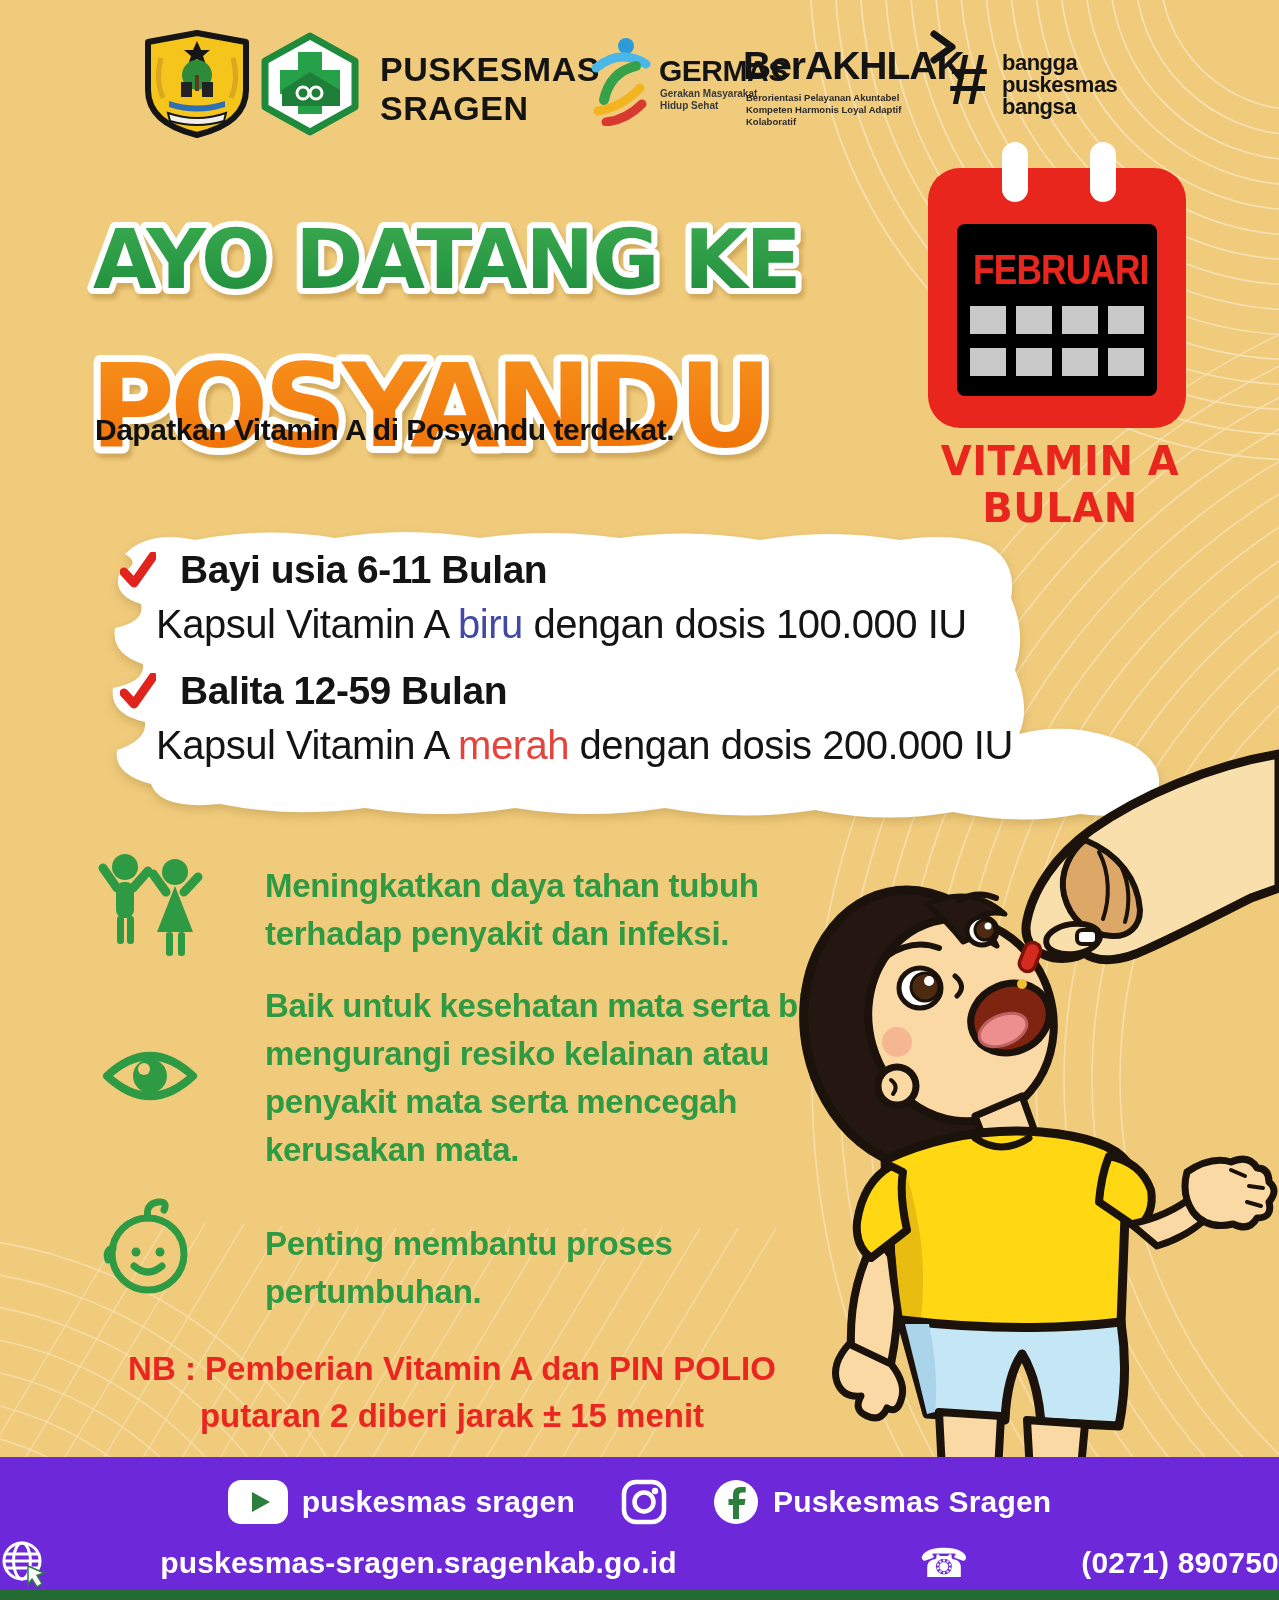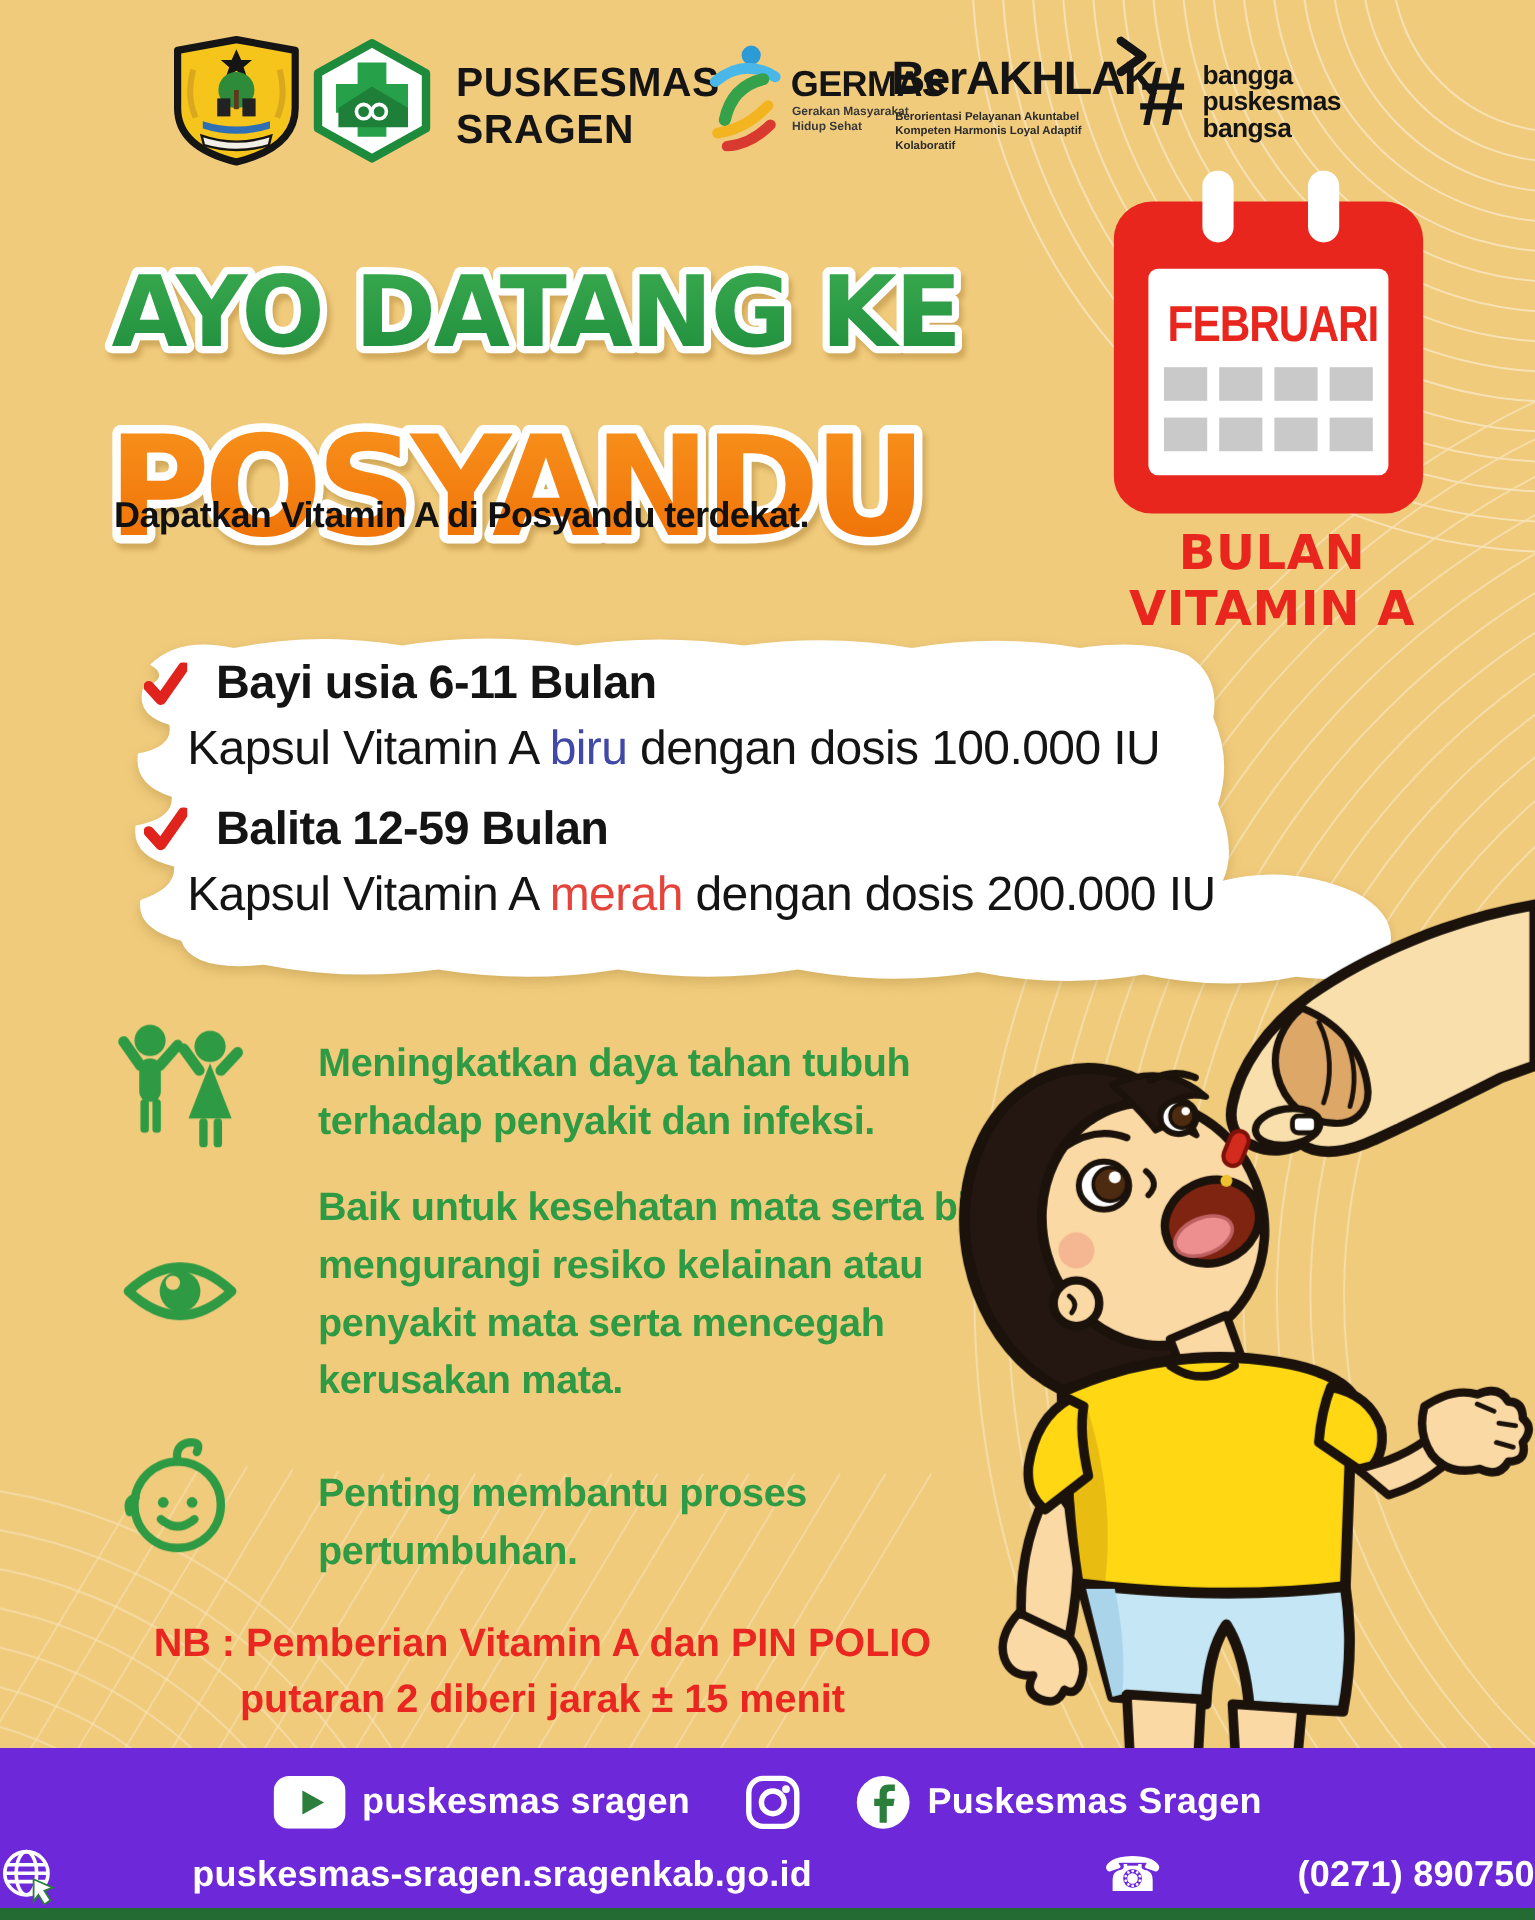--- a/index.html
+++ b/index.html
@@ -18,21 +18,21 @@
   .berakhlak-name{left:743px;top:44px;font-size:39px;font-weight:bold;color:#141414;letter-spacing:-1px;z-index:2;}
   .berakhlak-tag{left:746px;top:92px;width:196px;font-size:9.5px;font-weight:bold;color:#2a2a2a;line-height:12px;z-index:2;}
   .hash-symbol{left:948px;top:40px;font-size:70px;font-weight:bold;font-style:italic;color:#141414;z-index:2;}
   .hash-lines{left:1002px;top:52px;font-size:22px;font-weight:bold;color:#141414;line-height:22px;letter-spacing:-.5px;z-index:2;}
   
   .title-svg{left:85px;top:198px;z-index:2;filter:drop-shadow(3px 5px 2px rgba(150,105,30,.35));}
   .subtitle{left:95px;top:412px;width:740px;font-size:30px;font-weight:bold;color:#111;line-height:1.22;z-index:2;letter-spacing:-.5px;}
   
   .cal-card{left:928px;top:168px;width:258px;height:260px;background:#E8261D;border-radius:32px;z-index:2;}
   .cal-tab{top:142px;width:26px;height:60px;background:#fff;border-radius:13px;z-index:3;}
-  .cal-inner{left:957px;top:224px;width:200px;height:172px;background:#ffffff;border-radius:8px;z-index:3;text-align:left;}
+  .cal-inner{left:957px;top:224px;width:200px;height:172px;background:#000000;border-radius:8px;z-index:3;text-align:left;}
   .cal-month{margin-top:22px;font-size:42px;font-weight:bold;color:#E8261D;transform:scaleX(.84);white-space:nowrap;letter-spacing:-1px;}
   .cal-grid{display:grid;grid-template-columns:repeat(4,36px);gap:14px 10px;justify-content:center;margin-top:12px;}
   .cal-grid div{width:36px;height:28px;background:#C9C9C9;}
   .cal-caption{left:905px;top:438px;width:310px;text-align:center;font-size:40px;font-weight:bold;color:#E8261D;line-height:47px;letter-spacing:.5px;z-index:2;font-family:"DejaVu Sans",sans-serif;}
   
   .torn-svg{left:85px;top:512px;z-index:2;filter:drop-shadow(0 4px 5px rgba(120,90,20,.25));}
   .box-content{left:120px;top:548px;z-index:3;color:#141414;}
   .check-row{display:flex;align-items:center;gap:24px;}
   .check-title{font-size:39px;font-weight:bold;letter-spacing:-.5px;white-space:nowrap;}
   .check-detail{margin:10px 0 22px 36px;font-size:40px;white-space:nowrap;letter-spacing:-.5px;}
@@ -206,22 +206,22 @@
         <div></div>
         <div></div>
         <div></div>
         <div></div>
         <div></div>
         <div></div>
         <div></div>
     </div>
   </div>
   <div class="abs cal-caption">
+    <div>VITAMIN A</div>
     <div>BULAN</div>
-    <div>VITAMIN A</div>
   </div>
 
   <svg class="abs torn-svg" width="1095" height="325" viewBox="0 0 1095 325">
     <path fill="#FFFFFF" d="M40,42 Q64,18 110,28 Q180,14 250,26 Q320,14 395,26 Q465,16 535,26 Q605,16 675,28
       Q745,16 815,28 Q870,20 905,34 Q932,52 926,86 Q942,122 930,158 Q946,196 934,222
       Q990,208 1045,232 Q1082,252 1072,282 Q1056,310 995,302 Q935,314 868,300 Q800,312 730,298
       Q655,310 580,296 Q505,308 430,296 Q355,308 280,296 Q205,306 135,292 Q75,298 66,272
       Q28,262 32,238 Q62,228 60,210 Q24,202 28,176 Q60,170 58,152 Q26,142 30,116
       Q60,110 56,92 Q28,84 34,62 Q58,52 40,42 Z"></path>
   </svg>

